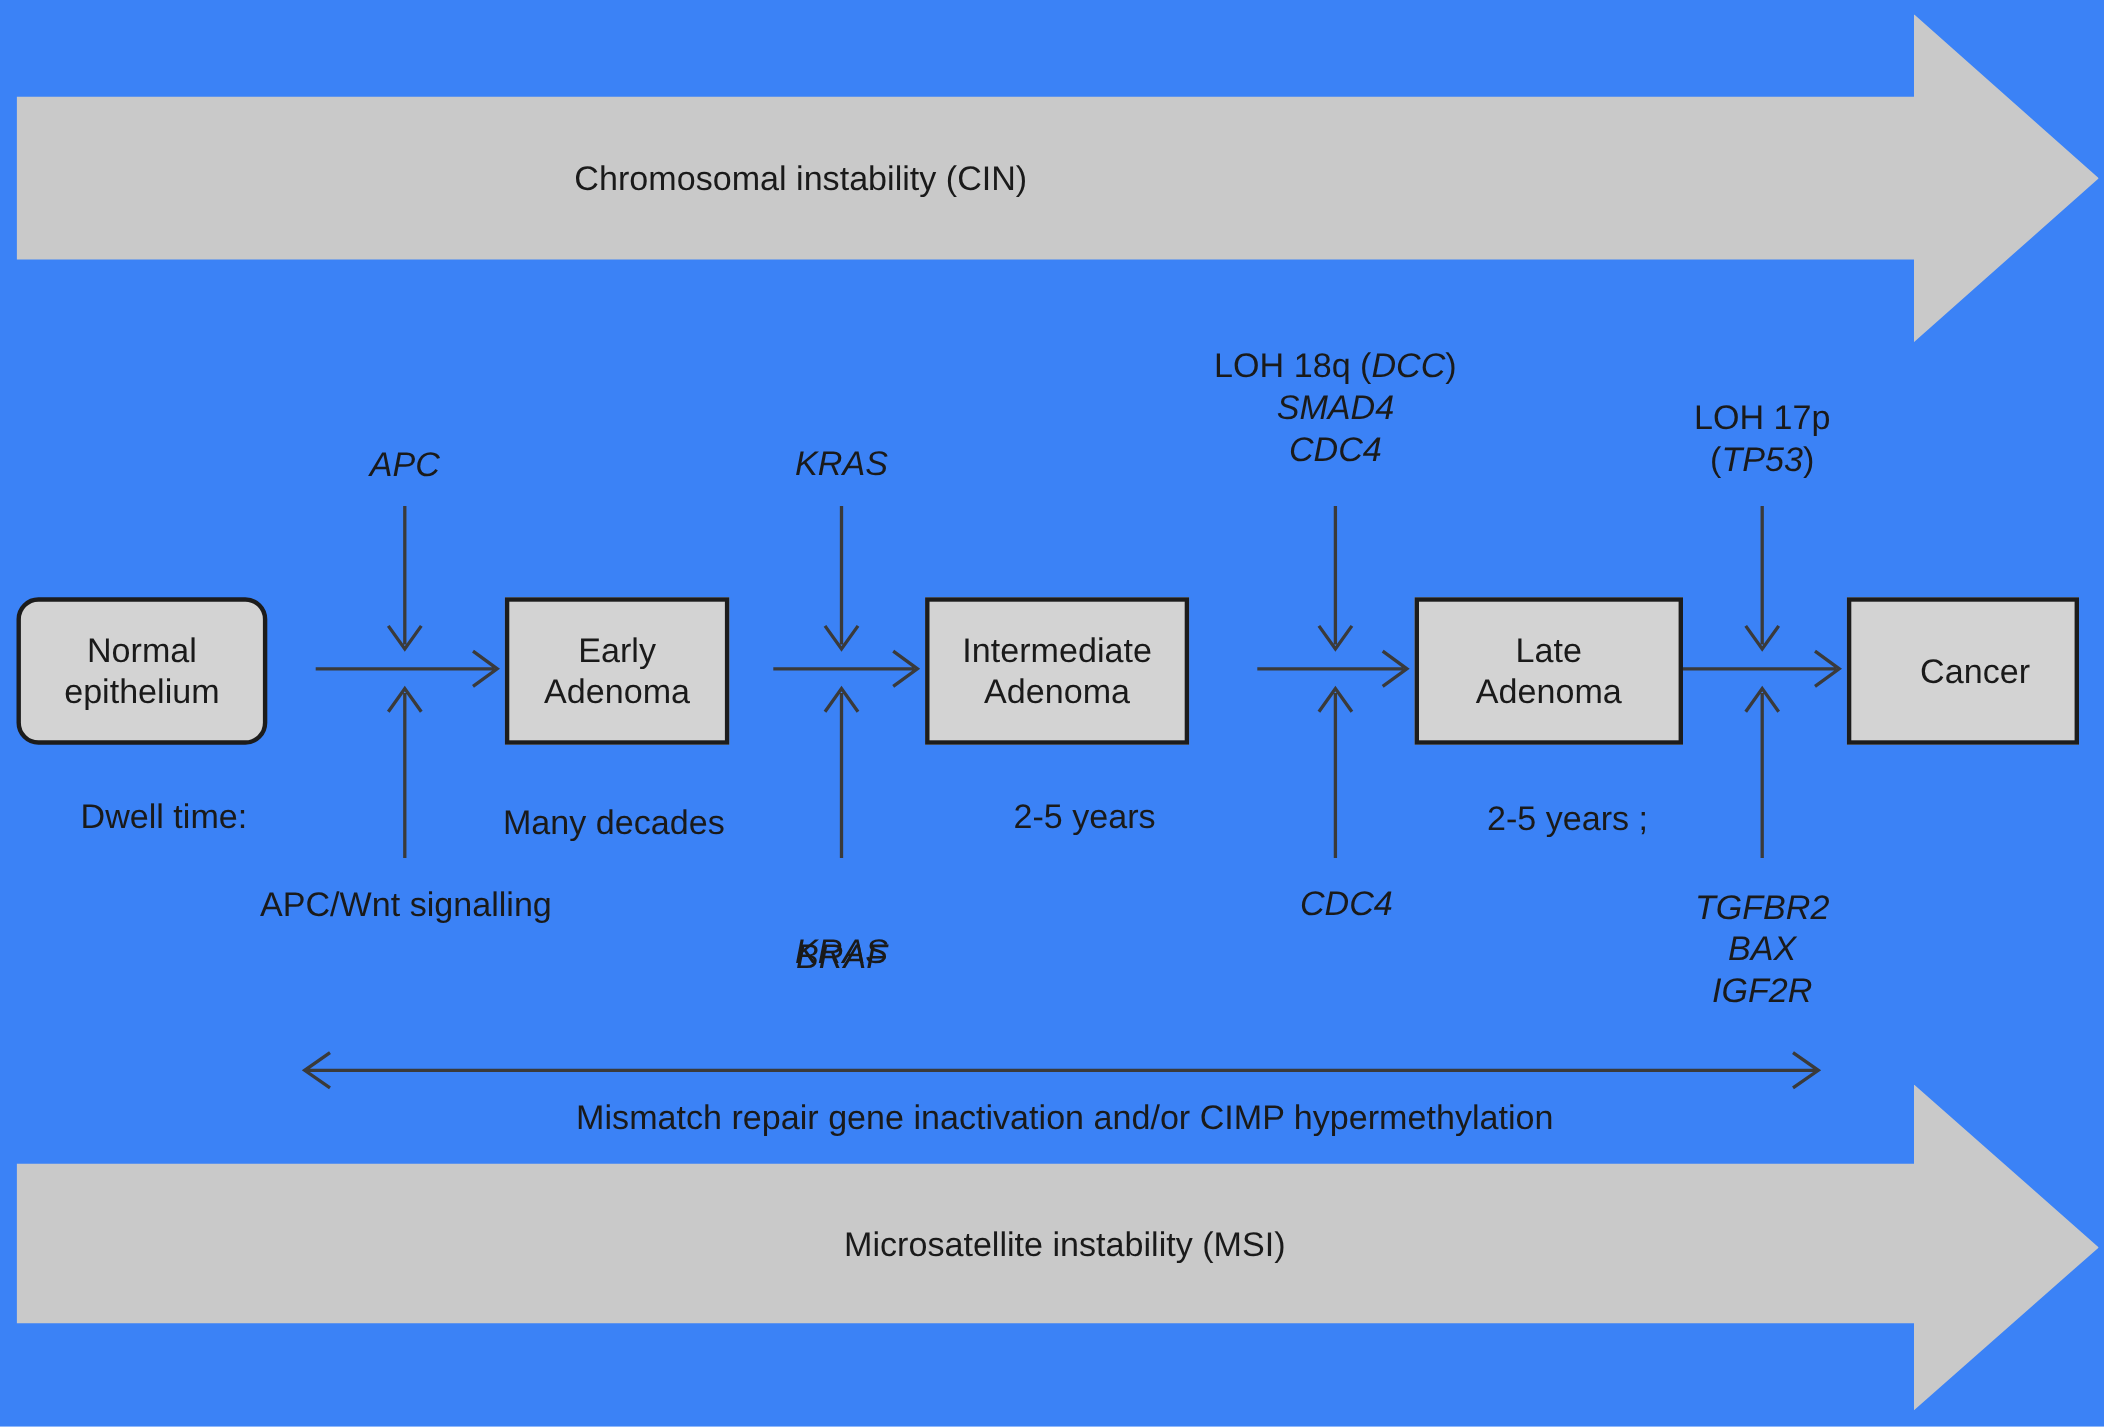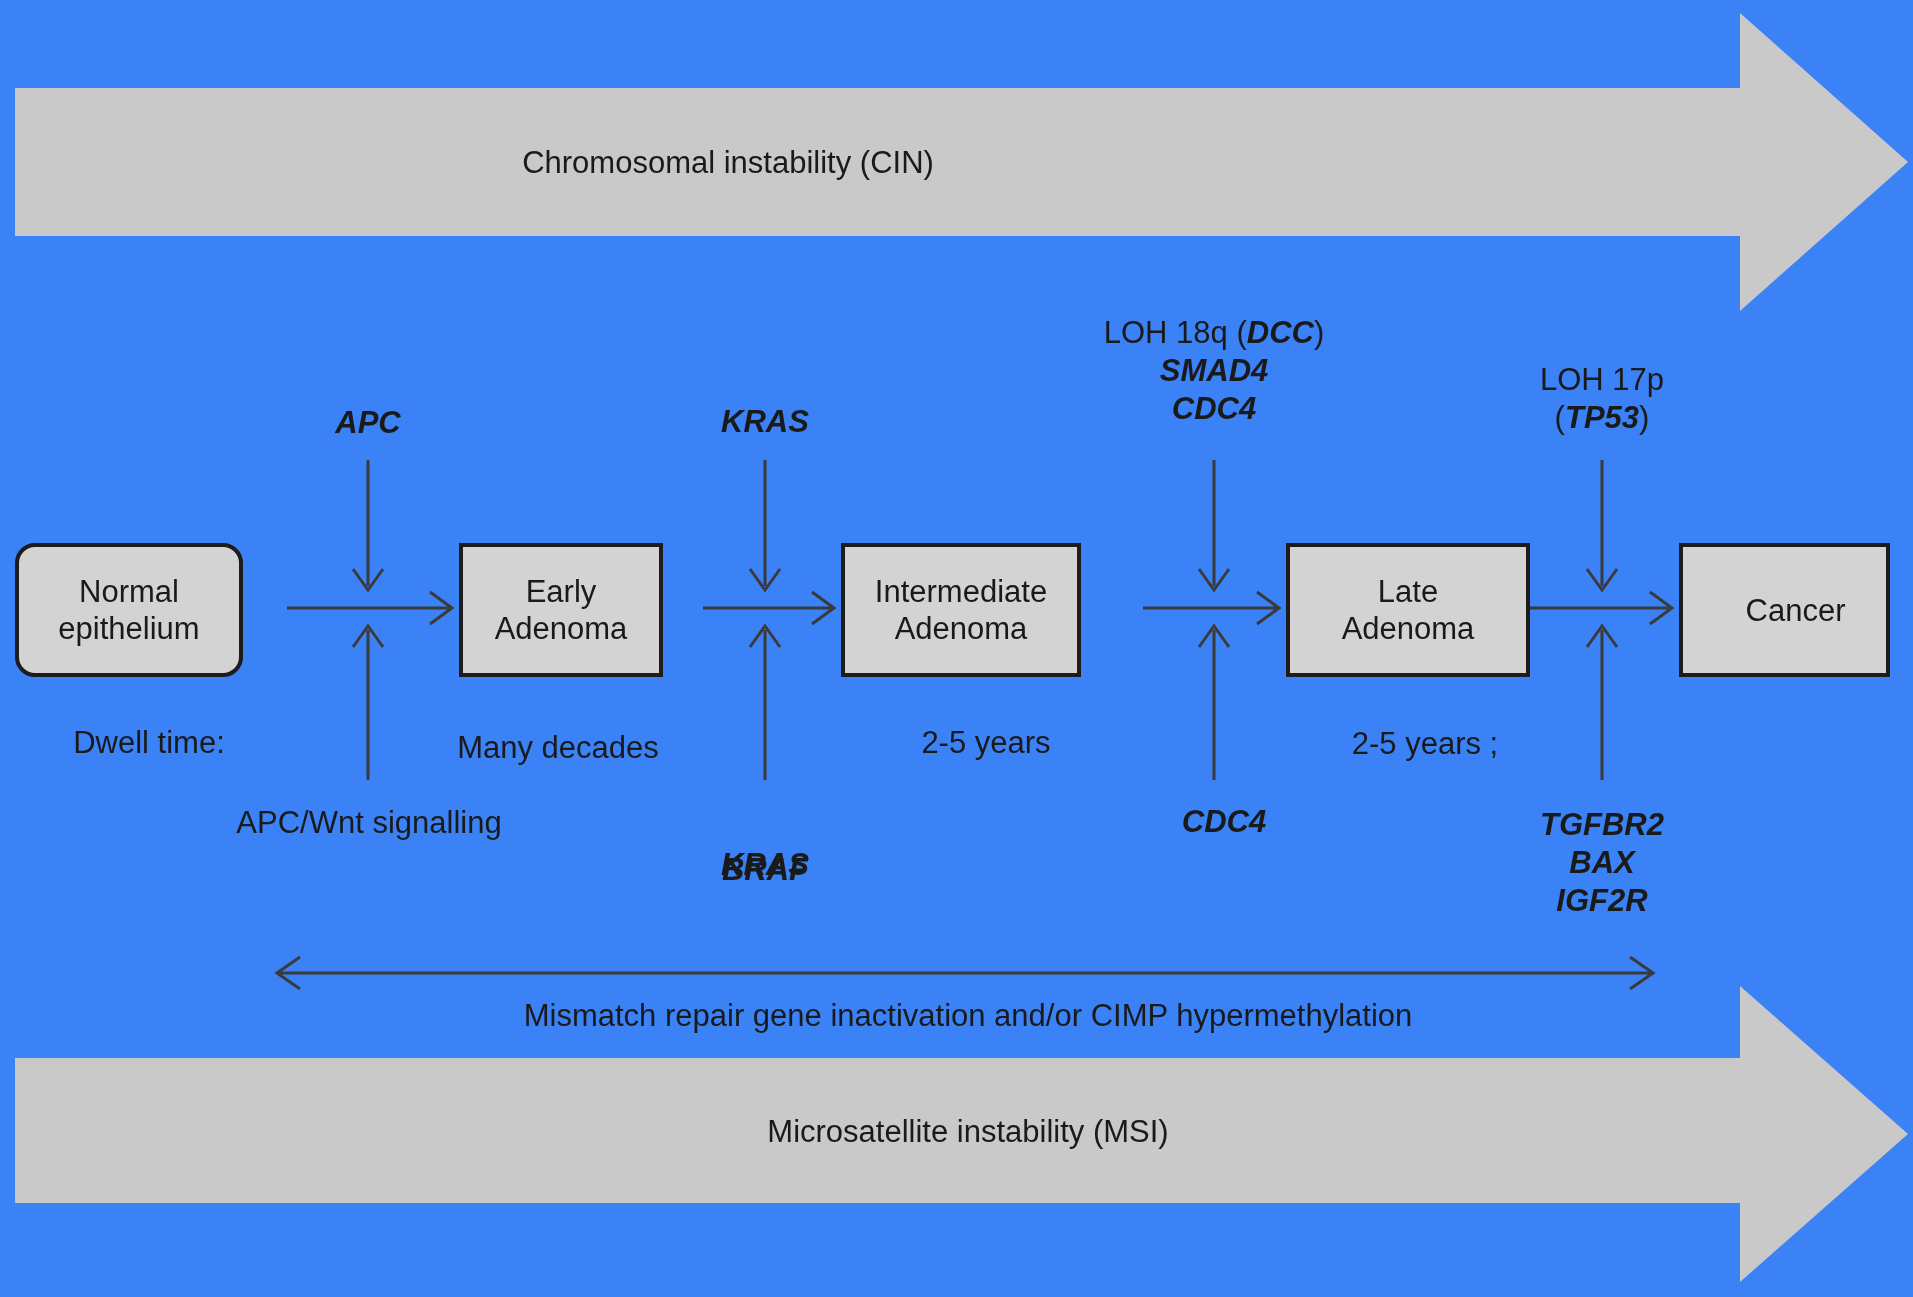--- a/index.html
+++ b/index.html
@@ -7,21 +7,21 @@
     position:relative;width:1913px;height:1297px;background:#3b82f6;
     font-family:"Liberation Sans",sans-serif;color:#1a1a1a;overflow:hidden;
   }
   .band{position:absolute;background:#c9c9c9;}
   #cin-band{left:15px;top:13px;width:1893px;height:298px;
     clip-path:polygon(0px 75px,1725px 75px,1725px 0px,1893px 149px,1725px 298px,1725px 223px,0px 223px);}
   #msi-band{left:15px;top:986px;width:1893px;height:298px;
     clip-path:polygon(0px 72px,1725px 72px,1725px 0px,1893px 148px,1725px 296px,1725px 217px,0px 217px);}
   .ctr{position:absolute;transform:translate(-50%,-50%);white-space:nowrap;
     font-size:31px;line-height:1.15;}
-  .it{font-style:italic;font-weight:bold;}
+  .it{font-style:italic;}
   .stage{position:absolute;top:543px;height:134px;background:#d3d3d3;
     border:4px solid #1c1c1c;box-sizing:border-box;
     display:flex;flex-direction:column;align-items:center;justify-content:center;
     font-size:31px;line-height:37px;text-align:center;}
   #stage-normal{left:15px;width:228px;border-radius:20px;}
   #stage-early{left:459px;width:204px;}
   #stage-intermediate{left:841px;width:240px;text-align:right;}
   #stage-late{left:1286px;width:244px;}
   #stage-cancer{left:1679px;width:211px;padding-left:22px;}
   svg.arrows{position:absolute;left:0;top:0;width:1913px;height:1297px;}

